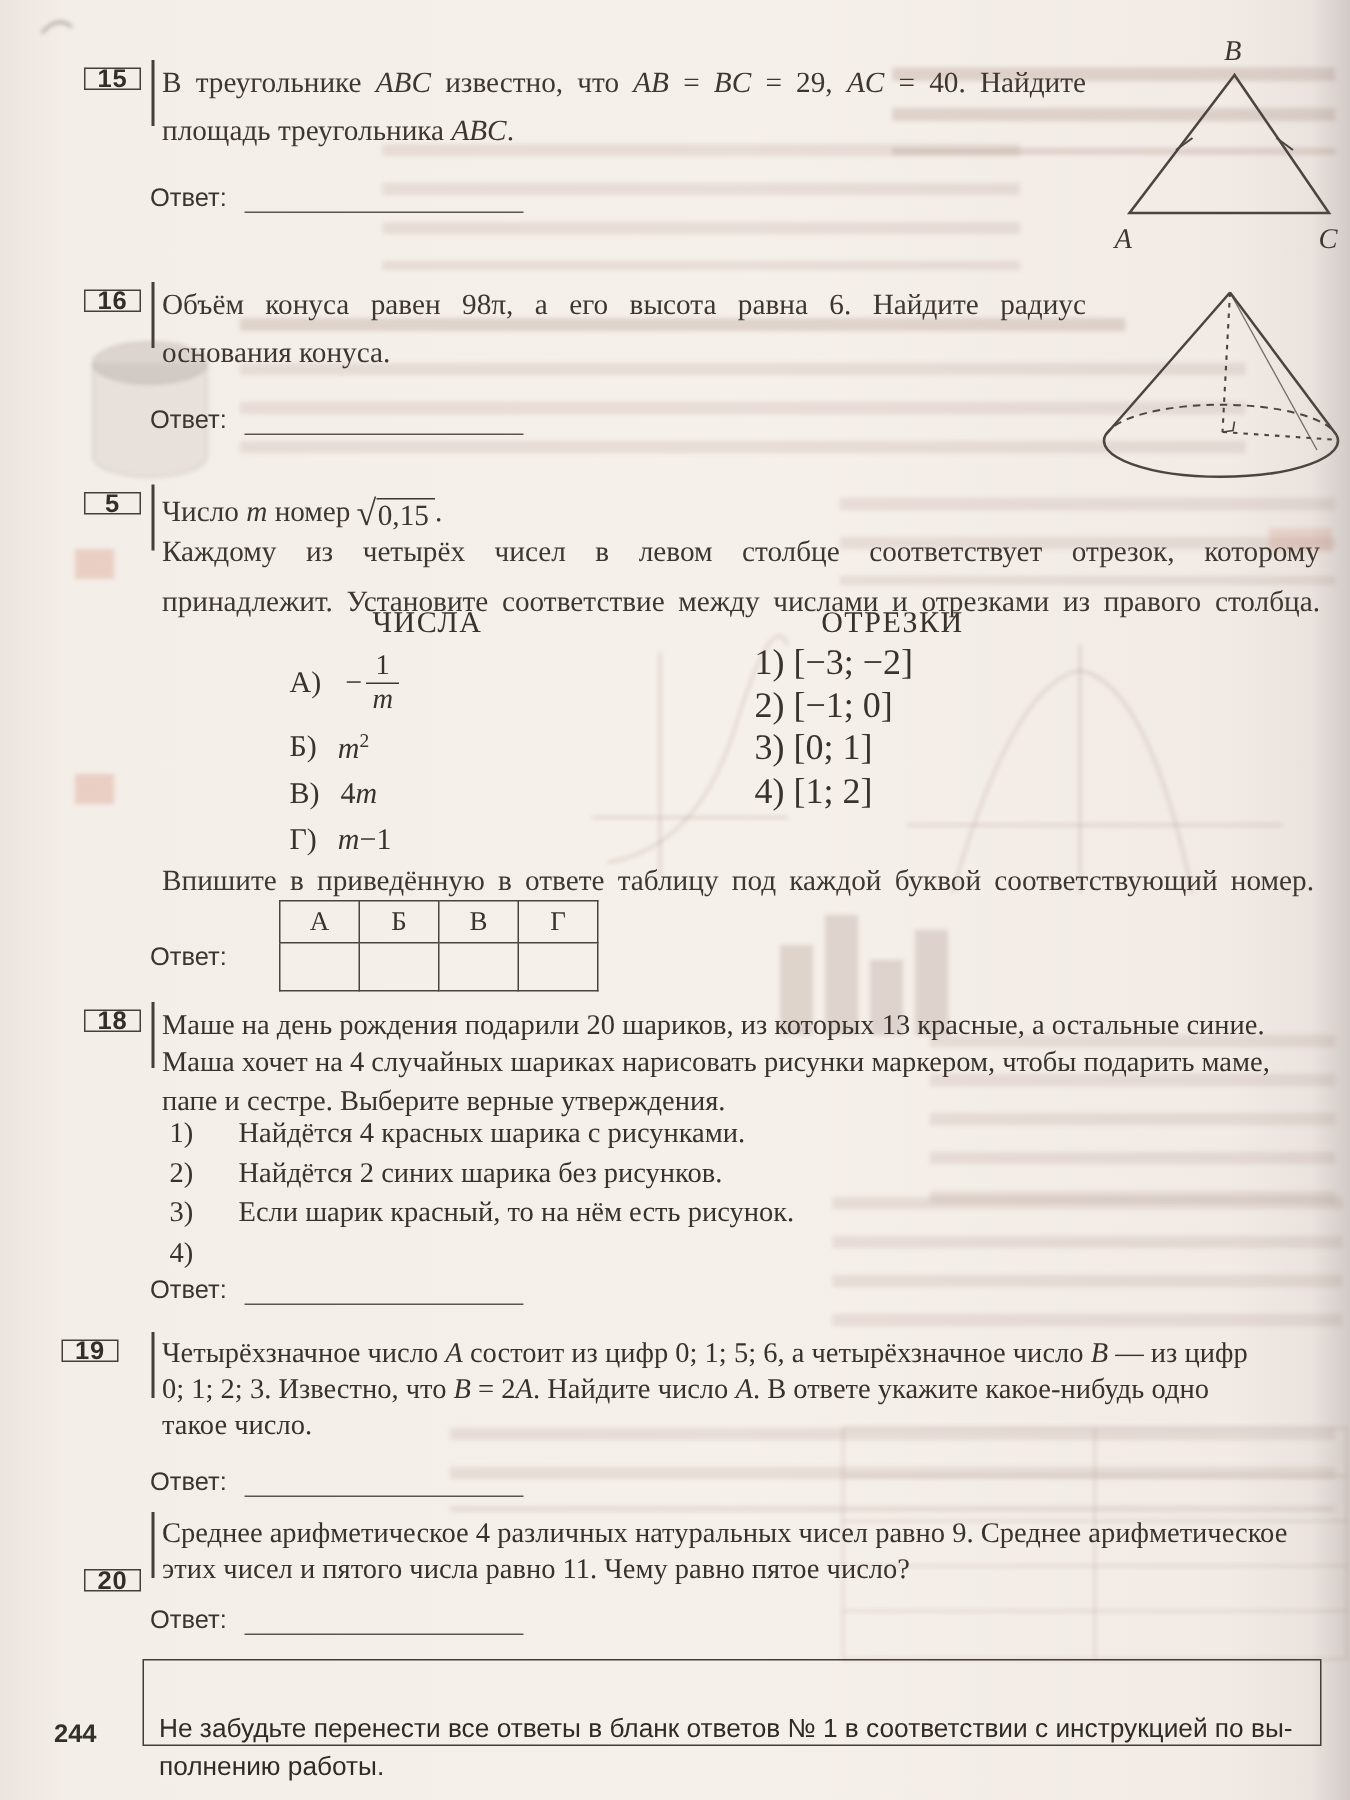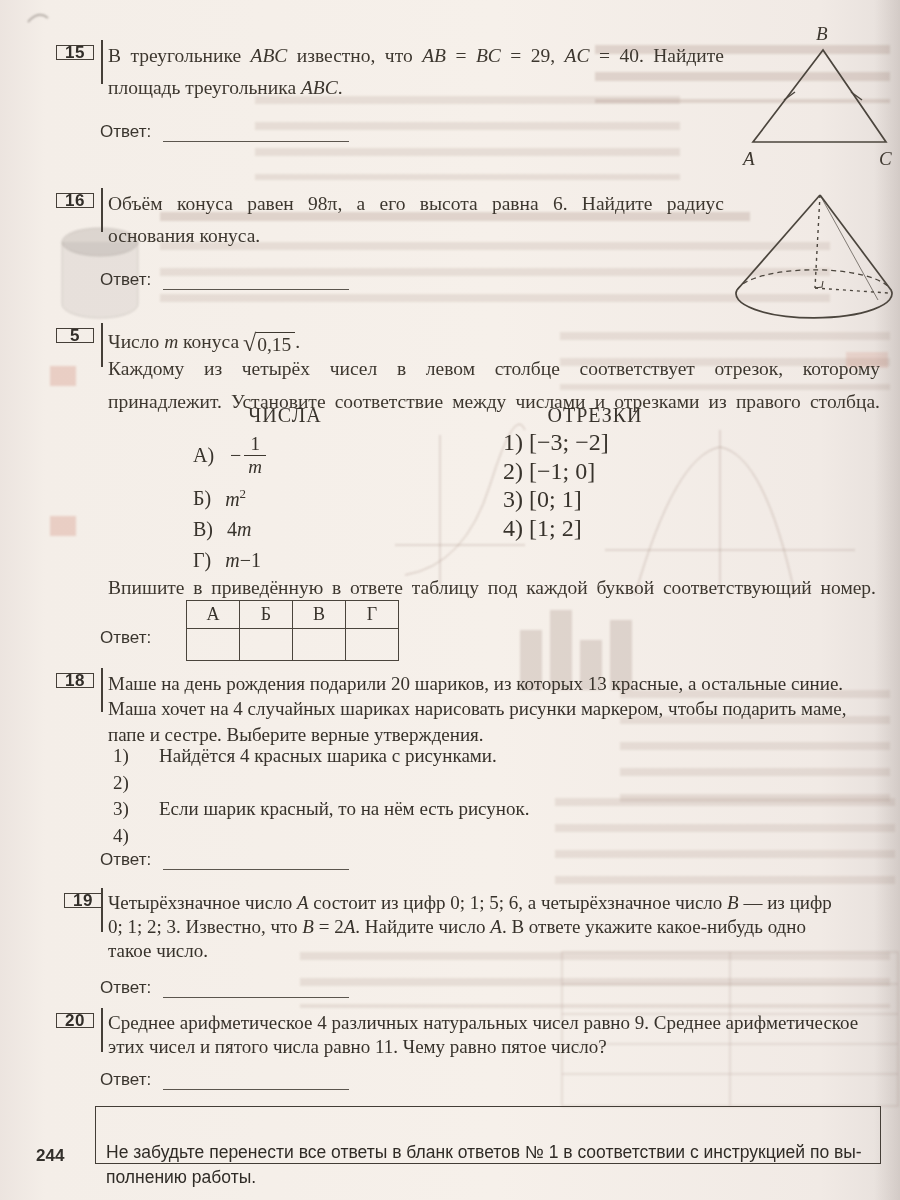--- a/index.html
+++ b/index.html
@@ -151,21 +151,21 @@
     <line x1="92" y1="15" x2="163" y2="110" class="figstroke" stroke-width="1.7"></line>
     <line x1="92" y1="15" x2="150" y2="120" class="figstroke" stroke-width="0.9" opacity="0.75"></line>
     <line x1="92" y1="15" x2="87" y2="108" class="figstroke" stroke-width="1.4" stroke-dasharray="3 4"></line>
     <line x1="87" y1="108" x2="160" y2="113" class="figstroke" stroke-width="1.4" stroke-dasharray="3 4"></line>
     <path d="M87,108 l7,-1 l1,-6" class="figstroke" stroke-width="1.1"></path>
   </svg>
 
   <div class="numbox" style="left:56px;top:328px;">5</div>
   <div class="numline" style="left:101px;top:323px;height:44px;"></div>
   <div class="ptext" style="left:108px;top:326px;display:flex;align-items:center;">
-    <span>Число</span>&nbsp;<i>m</i>&nbsp;<span>конуса</span>
+    <span>Число</span>&nbsp;<i>m</i>&nbsp;<span>номер</span>
     <span class="sqrtwrap" style="margin-top:4px;">
       <span class="sqrtsym">√</span>
         <span class="radicand">0,15</span>
     </span>
     <span>.</span>
   </div>
   <div class="ptext" style="left:108px;top:352px;width:772px;line-height:33px;">
     <div class="jl">Каждому из четырёх чисел в левом столбце соответствует отрезок, которому</div>
     <div class="jl">принадлежит. Установите соответствие между числами и отрезками из правого столбца.</div>
   </div>
@@ -228,47 +228,48 @@
     <div>Маша хочет на 4 случайных шариках нарисовать рисунки маркером, чтобы подарить маме,</div>
     <div>папе и сестре. Выберите верные утверждения.</div>
   </div>
   <div class="stmts" style="left:113px;top:743px;">
     <div class="srow">
         <span class="sn">1)</span>
         <span>Найдётся 4 красных шарика с рисунками.</span>
       </div>
     <div class="srow">
         <span class="sn">2)</span>
+        <span>Найдётся 2 синих шарика без рисунков.</span>
       </div>
     <div class="srow">
         <span class="sn">3)</span>
         <span>Если шарик красный, то на нём есть рисунок.</span>
       </div>
     <div class="srow">
         <span class="sn">4)</span>
       </div>
   </div>
   <div class="answer" style="left:100px;top:850px;">
     <span>Ответ:</span>
     <span class="aline"></span>
   </div>
 
-  <div class="numbox" style="left:64px;top:893px;">19</div>
+  <div class="numbox" style="left:41px;top:893px;">19</div>
   <div class="numline" style="left:101px;top:888px;height:44px;"></div>
   <div class="ptext tight t2" style="left:108px;top:891px;width:802px;">
     <div class="math">Четырёхзначное  число <i>A</i> состоит из цифр 0; 1; 5; 6, а четырёхзначное  число <i>B</i> — из цифр</div>
     <div class="math">0; 1; 2; 3. Известно, что <i>B</i> = 2<i>A</i>. Найдите число <i>A</i>.  В ответе укажите какое-нибудь одно</div>
     <div class="math">такое число.</div>
   </div>
   <div class="answer" style="left:100px;top:978px;">
     <span>Ответ:</span>
     <span class="aline"></span>
   </div>
 
-  <div class="numbox" style="left:56px;top:1013px;">20</div>
+  <div class="numbox" style="left:56px;top:1046px;">20</div>
   <div class="numline" style="left:101px;top:1008px;height:44px;"></div>
   <div class="ptext tight t2" style="left:108px;top:1011px;width:802px;">
     <div>Среднее арифметическое 4 различных натуральных чисел равно 9. Среднее арифметическое</div>
     <div>этих чисел и пятого числа равно 11. Чему равно пятое число?</div>
   </div>
   <div class="answer" style="left:100px;top:1070px;">
     <span>Ответ:</span>
     <span class="aline"></span>
   </div>
 

